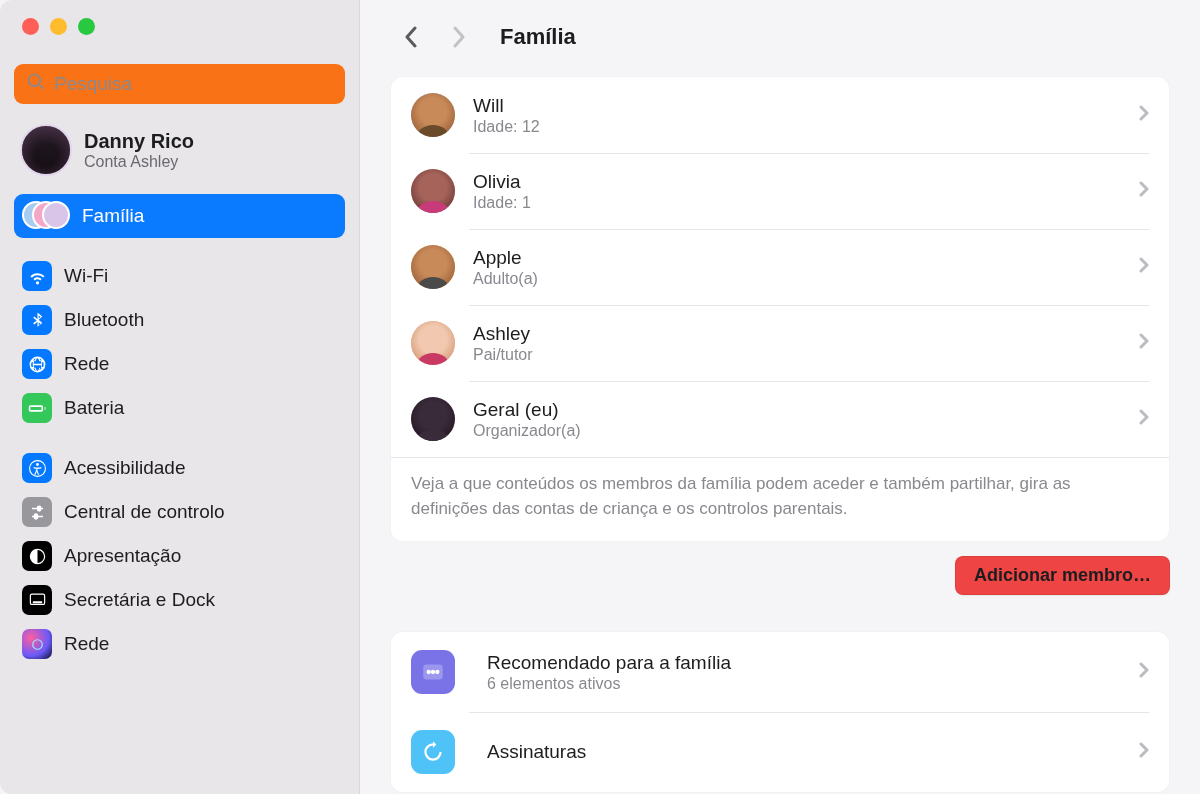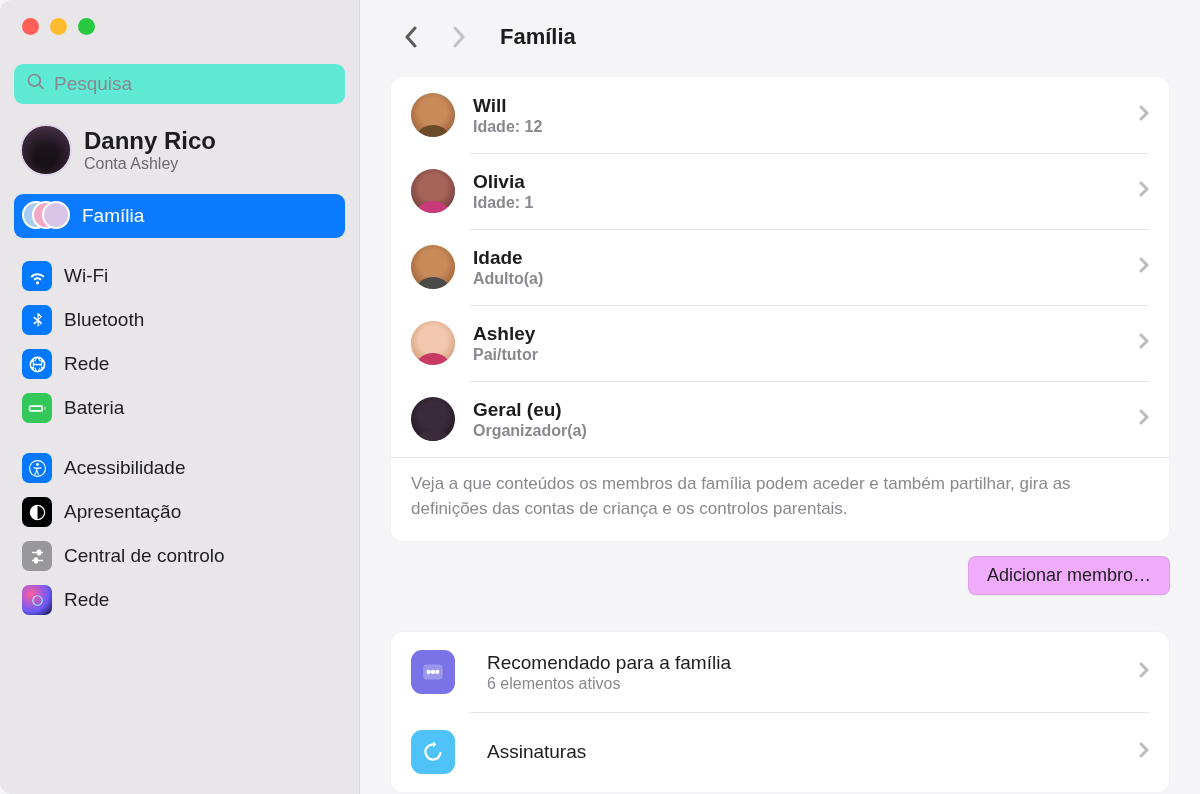--- a/index.html
+++ b/index.html
@@ -8,29 +8,29 @@
 .window { display: flex; width: 1200px; height: 794px; background: #f5f5f7; border-radius: 12px; overflow: hidden; position: relative; }
 
 
 .sidebar { width: 360px; background: #e9e6ea; display: flex; flex-direction: column; border-right: 1px solid rgba(0,0,0,0.06); }
 .traffic { display: flex; gap: 11px; padding: 18px 0 0 22px; height: 50px; align-items: flex-start; }
 .tl { width: 17px; height: 17px; border-radius: 50%; }
 .tl.red { background: #ff5f57; }
 .tl.yellow { background: #febc2e; }
 .tl.green { background: #28c840; }
 
-.search { margin: 14px 14px 10px 14px; background: #5eead4; border-radius: 9px; height: 40px; display: flex; align-items: center; padding: 0 12px; gap: 8px; }
+.search { margin: 14px 14px 10px 14px; background: #f97316; border-radius: 9px; height: 40px; display: flex; align-items: center; padding: 0 12px; gap: 8px; }
 .search svg { width: 20px; height: 20px; fill: #8a8890; }
 .search input { border: none; background: transparent; outline: none; font-size: 19px; color: #444; width: 100%; }
 .search input::placeholder { color: #8a8890; }
 
 .user { display: flex; align-items: center; padding: 10px 14px 18px 20px; gap: 12px; }
 .user .avatar { width: 52px; height: 52px; border-radius: 50%; background: radial-gradient(circle at 50% 25%, #3a2b3a 0%, #2a1c28 70%); border: 2px solid #e1d5ec; position: relative; overflow: hidden; }
 .user .avatar::after { content: ""; position: absolute; inset: 0; background: radial-gradient(circle at 50% 60%, rgba(0,0,0,0.45) 30%, rgba(90,60,90,0.5) 80%); }
-.user .name { font-size: 24px; font-weight: 600; color: #1d1d1f; line-height: 1.2; }
+.user .name { font-size: 20px; font-weight: 600; color: #1d1d1f; line-height: 1.2; }
 .user .sub { font-size: 16px; color: #6a686f; }
 
 .list { flex: 1; overflow-y: auto; padding: 0 14px 14px 14px; }
 .list::-webkit-scrollbar { width: 0; }
 .item { display: flex; align-items: center; gap: 12px; height: 44px; padding: 0 8px; border-radius: 9px; font-size: 19px; color: #1d1d1f; cursor: default; }
 .item.selected { background: #0a7aff; color: #fff; }
 .item .icon { width: 30px; height: 30px; border-radius: 7px; display: flex; align-items: center; justify-content: center; flex-shrink: 0; }
 .item .icon svg { width: 19px; height: 19px; fill: #fff; }
 
 .spacer { height: 16px; }
@@ -49,32 +49,32 @@
 .nav-arrow svg { width: 14px; height: 22px; fill: none; stroke-width: 3; stroke-linecap: round; stroke-linejoin: round; }
 .nav-arrow.back svg { stroke: #5a5a5f; }
 .nav-arrow.fwd svg { stroke: #c2c1c6; }
 .title { font-size: 22px; font-weight: 700; color: #1d1d1f; margin-left: 4px; }
 
 .content { flex: 1; overflow-y: auto; padding: 0 30px 30px 30px; }
 .content::-webkit-scrollbar { width: 0; }
 
 .card { background: #fff; border-radius: 13px; border: 1px solid rgba(0,0,0,0.05); margin-top: 12px; }
 
-.member { display: flex; align-items: center; padding: 16px 20px; gap: 18px; position: relative; font-weight: bold; }
+.member { display: flex; align-items: center; padding: 16px 20px; gap: 18px; position: relative; }
 .member:not(:first-child)::before { content: ""; position: absolute; top: 0; left: 78px; right: 20px; height: 1px; background: #e6e5ea; }
 .member .av { width: 44px; height: 44px; border-radius: 50%; flex-shrink: 0; position: relative; overflow: hidden; }
 .member .mname { font-size: 19px; color: #1d1d1f; line-height: 1.25; }
 .member .mrole { font-size: 16px; color: #8a888f; }
 .member .chev { margin-left: auto; }
 .chev svg { width: 10px; height: 16px; fill: none; stroke: #bcbbc1; stroke-width: 3; stroke-linecap: round; stroke-linejoin: round; }
 
 .explain { padding: 14px 20px 20px 20px; font-size: 17px; color: #8a888f; line-height: 1.45; border-top: 1px solid #e6e5ea; }
 
 .add-row { display: flex; justify-content: flex-end; margin-top: 14px; }
-.add-btn { background: #f0abfc; border: 1px solid rgba(0,0,0,0.08); border-radius: 8px; padding: 8px 18px; font-size: 18px; color: #1d1d1f; box-shadow: 0 1px 2px rgba(0,0,0,0.06); }
+.add-btn { background: #ef4444; border: 1px solid rgba(0,0,0,0.08); border-radius: 8px; padding: 8px 18px; font-size: 18px; color: #1d1d1f; box-shadow: 0 1px 2px rgba(0,0,0,0.06); font-weight: bold; }
 
 .extra { margin-top: 36px; }
 .row { display: flex; align-items: center; padding: 18px 20px; gap: 32px; position: relative; }
 .row + .row::before { content: ""; position: absolute; top: 0; left: 78px; right: 20px; height: 1px; background: #e6e5ea; }
 .row .ricon { width: 44px; height: 44px; border-radius: 11px; display: flex; align-items: center; justify-content: center; flex-shrink: 0; }
 .row .ricon svg { width: 26px; height: 26px; fill: #fff; }
 .row .rtitle { font-size: 19px; color: #1d1d1f; line-height: 1.25; }
 .row .rsub { font-size: 16px; color: #8a888f; }
 
 .gradface { position: absolute; inset: 0; }
@@ -161,35 +161,44 @@
         <div class="icon" style="background:#0479ff">
             <svg viewBox="0 0 24 24">
               <circle cx="12" cy="12" r="10" fill="none" stroke="#fff" stroke-width="1.4"></circle>
               <circle cx="12" cy="7" r="1.8"></circle>
               <path d="M7 10c3 1 7 1 10 0l-.4 2c-1.5.4-3 .6-4.6.6s-3.1-.2-4.6-.6L7 10zm5 3v2l2.2 5h-1.6L11 16h-.1L9.4 20H7.8l2.2-5v-2h4z"></path>
             </svg>
           </div>
         <span>Acessibilidade</span>
       </div>
       <div class="item">
+        <div class="icon" style="background:#97979c">
+            <svg viewBox="0 0 24 24">
+              <path d="M5 8h6a3 3 0 006 0h2V6h-2a3 3 0 00-6 0H5v2zm14 8h-6a3 3 0 00-6 0H5v2h2a3 3 0 006 0h6v-2z"></path>
+            </svg>
+          </div>
+        <span>Central de controlo</span>
+      </div>
+      <div class="item">
         <div class="icon" style="background:#000000">
             <svg viewBox="0 0 24 24">
               <path d="M12 3a9 9 0 100 18V3z" fill="#fff"></path>
               <circle cx="12" cy="12" r="9" fill="none" stroke="#fff" stroke-width="1.5"></circle>
             </svg>
           </div>
         <span>Apresentação</span>
       </div>
       <div class="item">
-        <div class="icon" style="background:#97979c">
-            <svg viewBox="0 0 24 24">
-              <path d="M5 8h6a3 3 0 006 0h2V6h-2a3 3 0 00-6 0H5v2zm14 8h-6a3 3 0 00-6 0H5v2h2a3 3 0 006 0h6v-2z"></path>
-            </svg>
-          </div>
-        <span>Central de controlo</span>
+        <div class="icon" style="background:#000000">
+            <svg viewBox="0 0 24 24">
+              <rect x="3" y="4" width="18" height="13" rx="2" fill="none" stroke="#fff" stroke-width="1.5"></rect>
+              <rect x="6" y="13" width="12" height="2.5" rx="1" fill="#fff"></rect>
+            </svg>
+          </div>
+        <span>Secretária e Dock</span>
       </div>
       <div class="item">
         <div class="icon" style="background:radial-gradient(circle at 30% 30%,#ff5ea0,#6a5af9 60%,#0b0b2a)">
             <svg viewBox="0 0 24 24">
               <circle cx="12" cy="12" r="6" fill="none" stroke="#9fe8ff" stroke-width="1.5"></circle>
             </svg>
           </div>
         <span>Rede</span>
       </div>
     </div>
@@ -236,21 +245,21 @@
             </div>
             <div class="chev"><svg viewBox="0 0 10 16">
                 <path d="M2 2l6 6-6 6"></path>
               </svg></div>
           </div>
           <div class="member">
             <div class="av" style="background:#f3d18a">
               <div class="gradface skin" style="--skin:#c98a5a;--skin2:#a86c42;--body:#4a4a4a"></div>
             </div>
             <div>
-              <div class="mname">Idade</div>
+              <div class="mname">Apple</div>
               <div class="mrole">Adulto(a)</div>
             </div>
             <div class="chev"><svg viewBox="0 0 10 16">
                 <path d="M2 2l6 6-6 6"></path>
               </svg></div>
           </div>
           <div class="member">
             <div class="av" style="background:#f5b4b4">
               <div class="gradface skin" style="--skin:#f2c9b0;--skin2:#dba886;--body:#c83a64"></div>
             </div>

